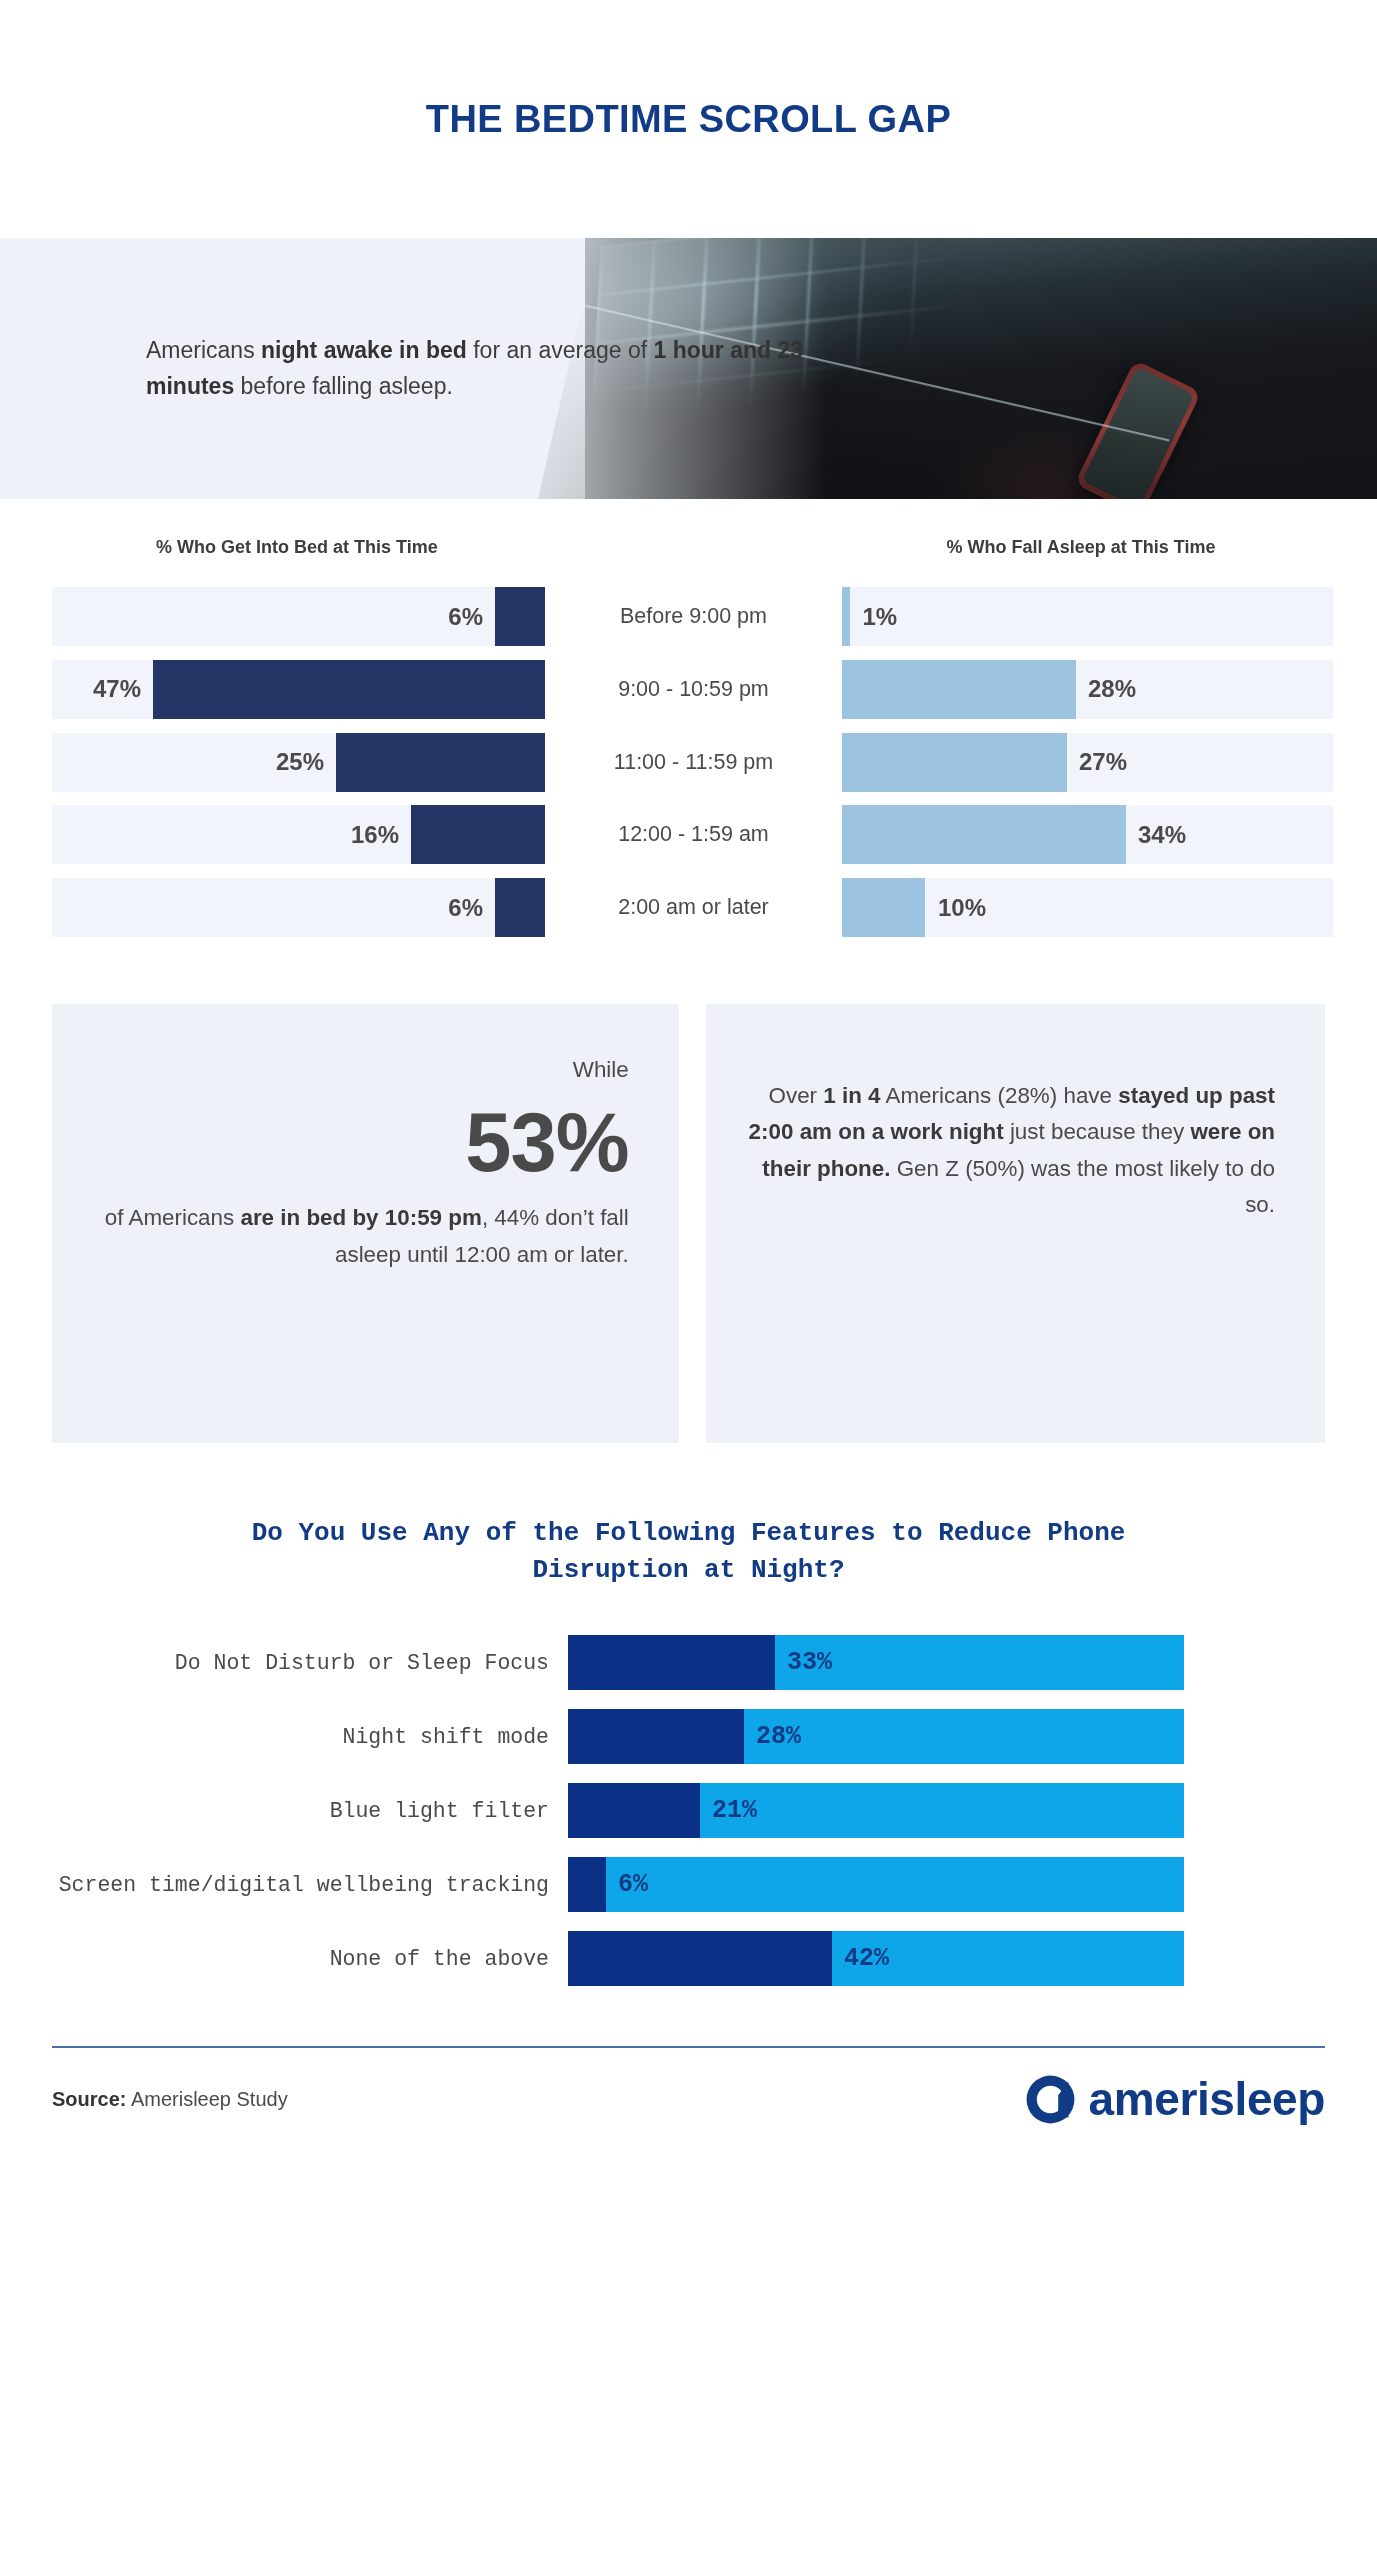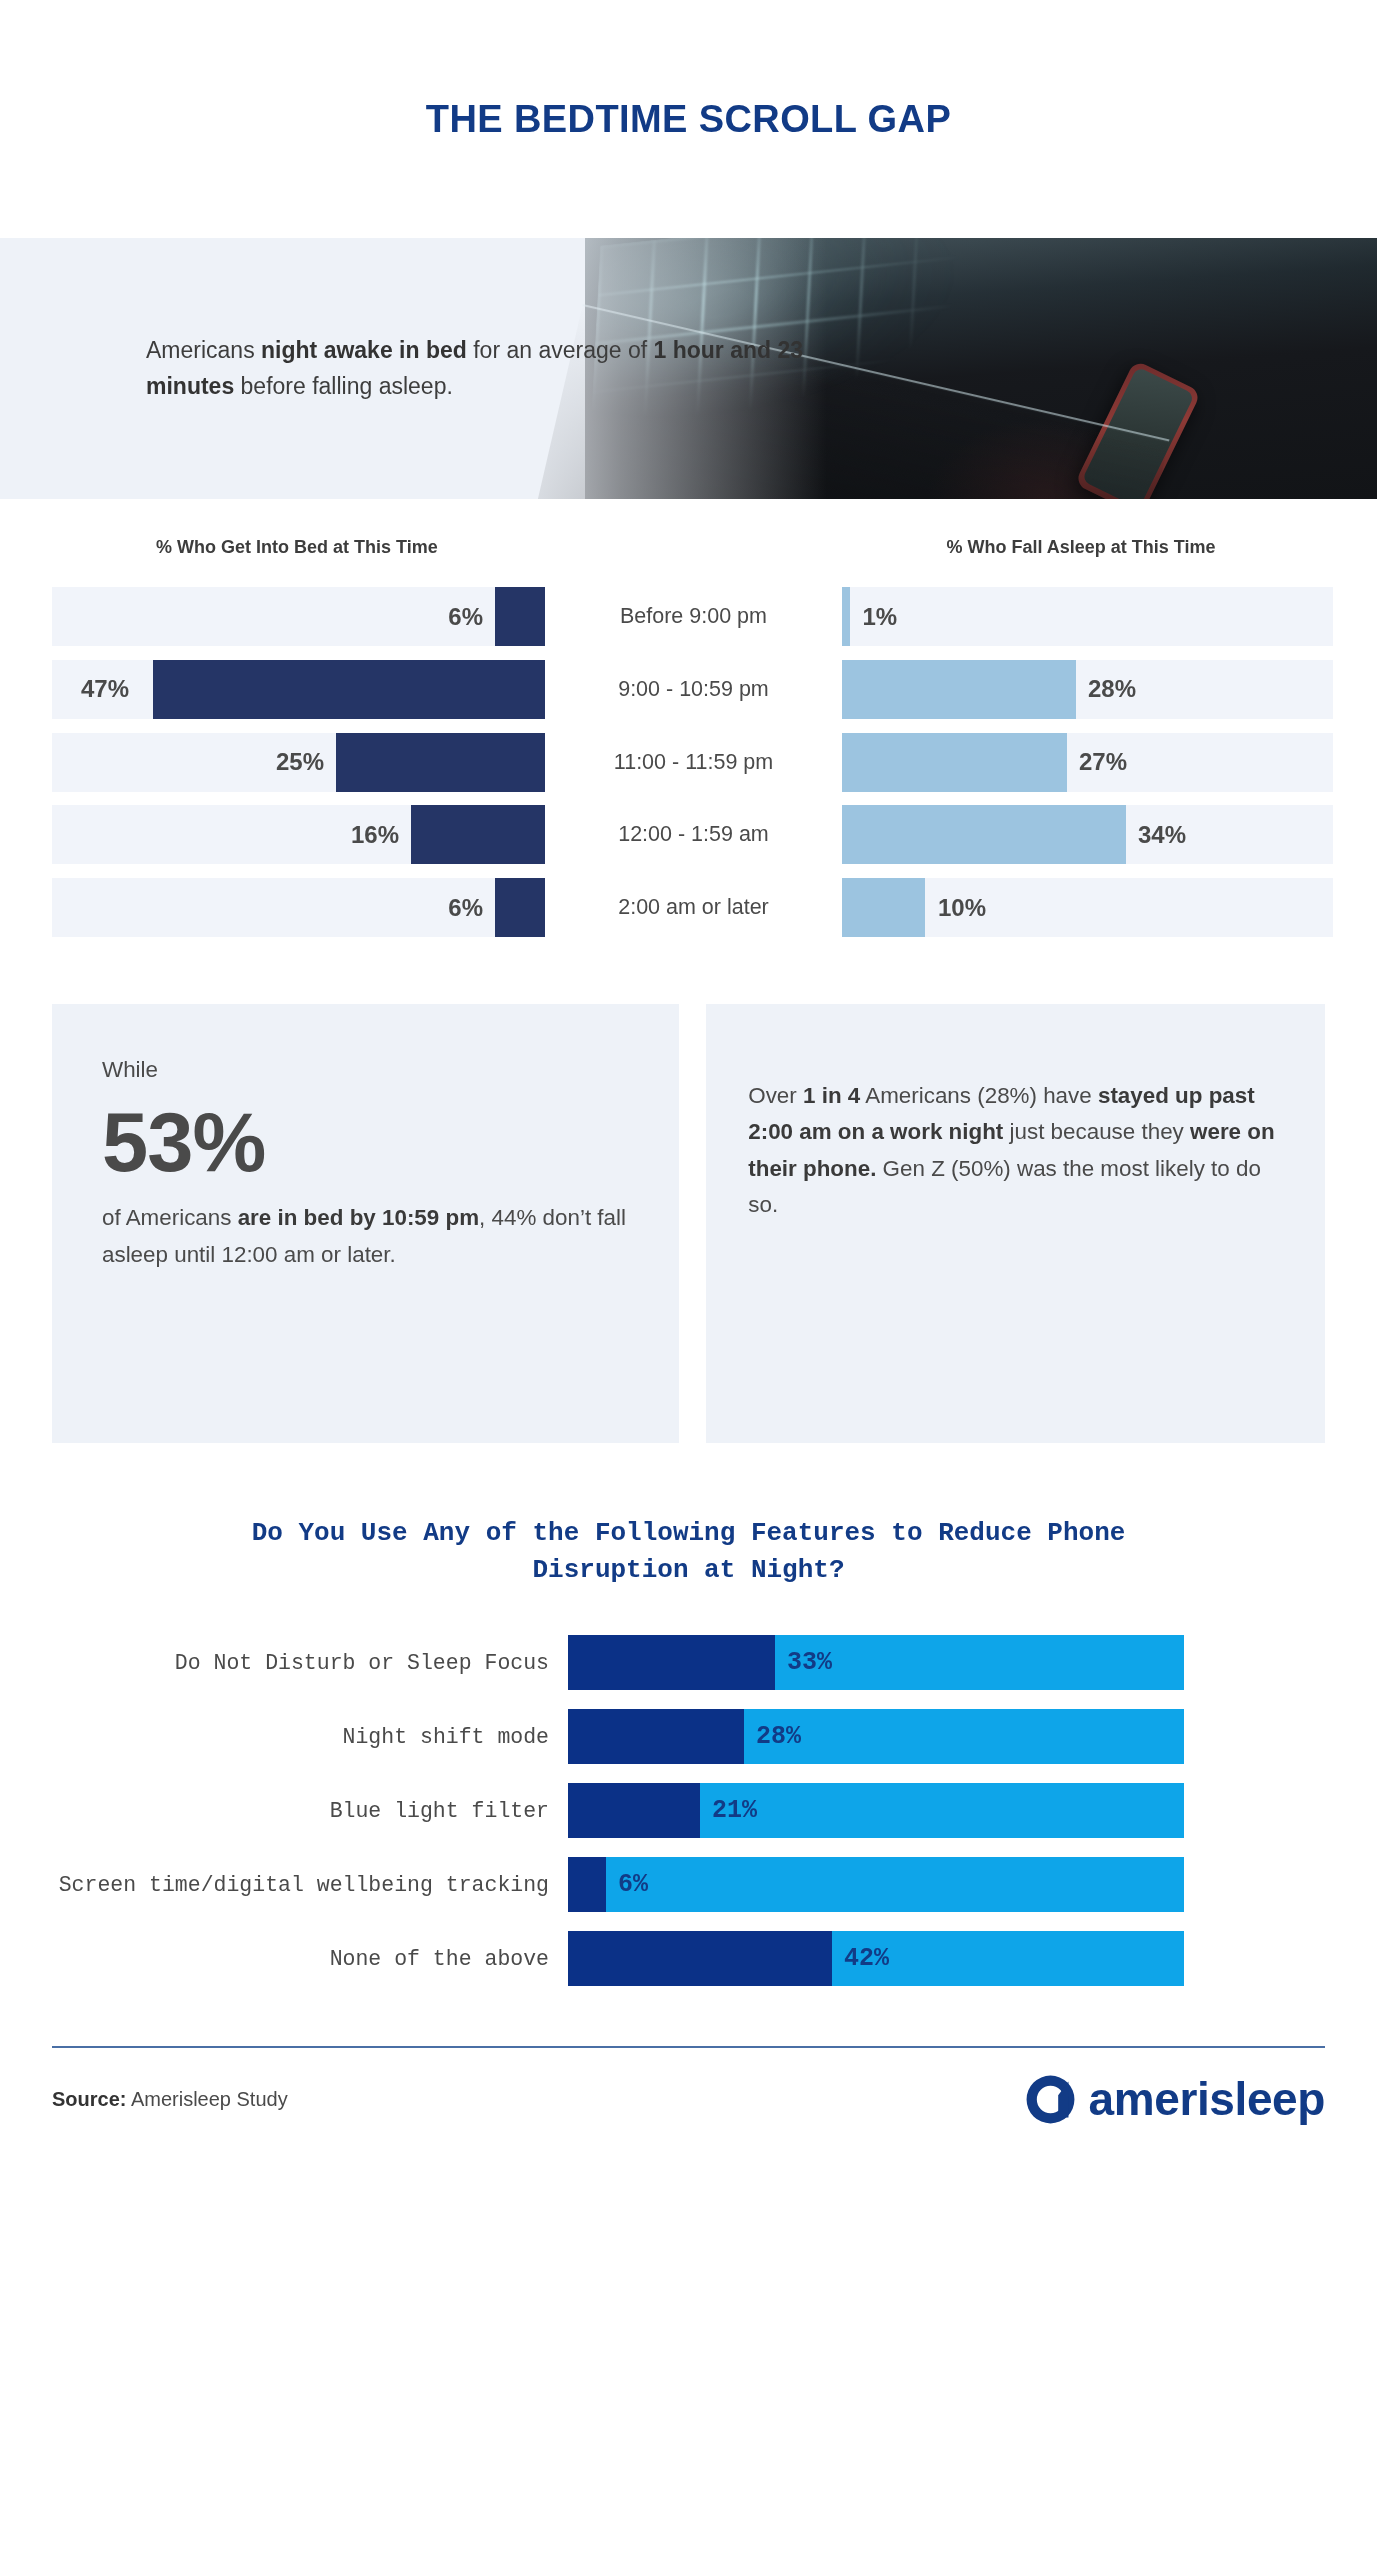--- a/index.html
+++ b/index.html
@@ -174,21 +174,21 @@
   .callouts {
     display: flex;
     gap: 27.5px;
     margin: 67px 52px 0 52px;
   }
   .callout {
     flex: 1;
     background: #eef2f8;
     padding: 48px 50px;
     box-sizing: border-box;
-    text-align: left;
+    text-align: right;
     font-size: 22.4px;
     line-height: 1.62;
     color: #4a4a4a;
     min-height: 439px;
   }
   .callout b { font-weight: bold; color: #3a3a3a; }
   .callout-while { display: block; margin-bottom: 5.2px; }
   .big-stat {
     display: block;
     font-size: 83px;
@@ -311,21 +311,21 @@
       <div class="time-label">Before 9:00 pm</div>
       <div class="track track-right">
         <div class="bar-right" style="width: 8.3px;"></div>
         <div class="val-right" style="left: 20.4px;">1%</div>
       </div>
     </div>
 
     <div class="crow">
       <div class="track track-left">
         <div class="bar-left" style="width: 392px;"></div>
-        <div class="val-left" style="right: 416px; text-align: right;">47%</div>
+        <div class="val-left" style="right: 404px; text-align: right;">47%</div>
       </div>
       <div class="time-label">9:00 - 10:59 pm</div>
       <div class="track track-right">
         <div class="bar-right" style="width: 234px;"></div>
         <div class="val-right" style="left: 246px;">28%</div>
       </div>
     </div>
 
     <div class="crow">
       <div class="track track-left">

